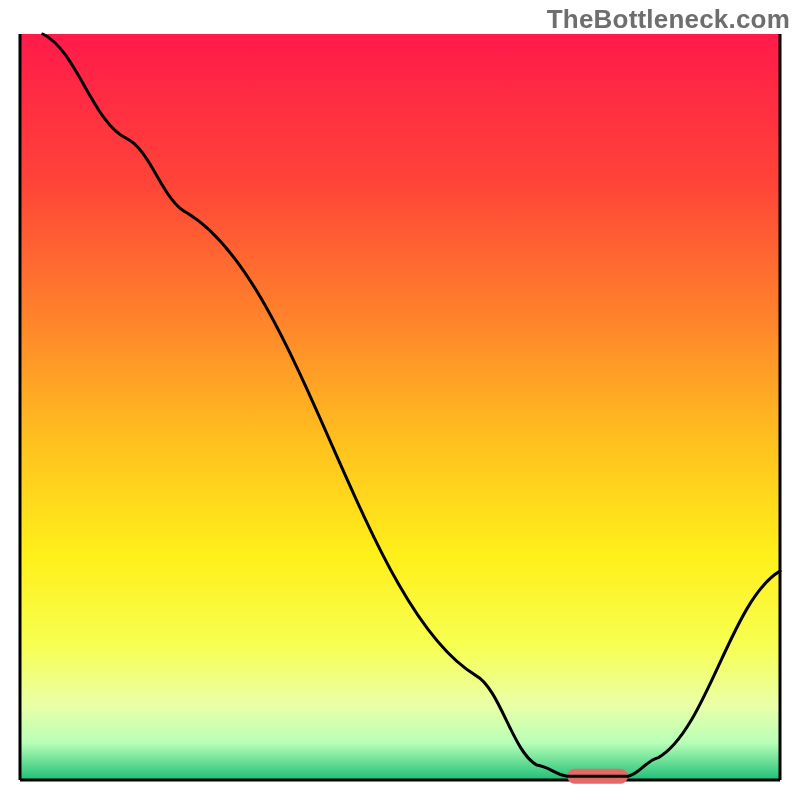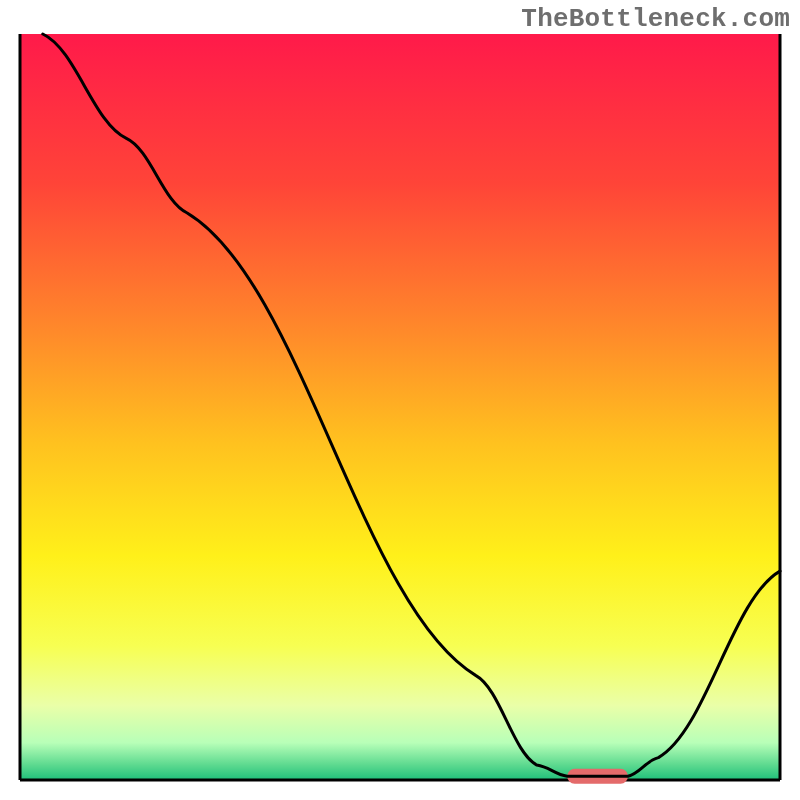--- a/index.html
+++ b/index.html
@@ -16,21 +16,20 @@
     height: 800px;
   }
   .watermark {
     position: absolute;
     top: 4px;
     right: 10px;
     font-size: 26px;
     font-weight: 600;
     color: #6e6e6e;
     letter-spacing: 0.2px;
-    font-family: Liberation Mono, monospace;
   }
   svg {
     display: block;
   }
 </style>
 </head>
 <body>
 
 <div class="container">
   <div class="watermark">TheBottleneck.com</div>

